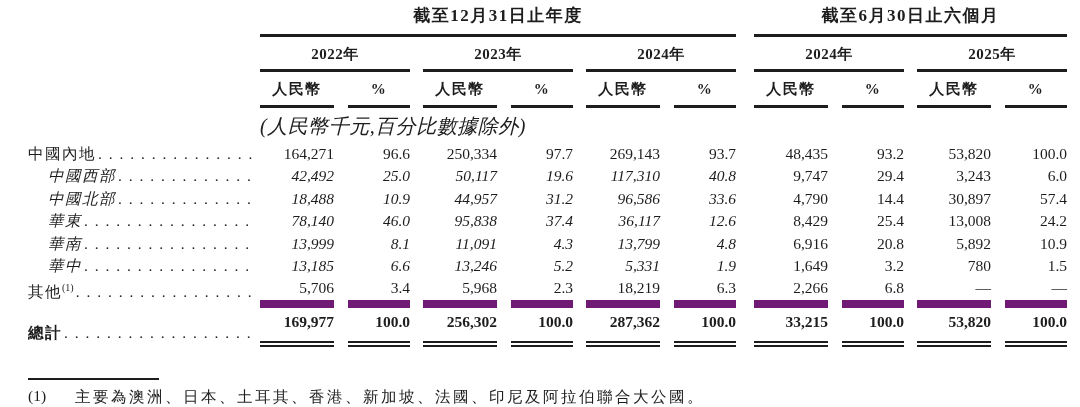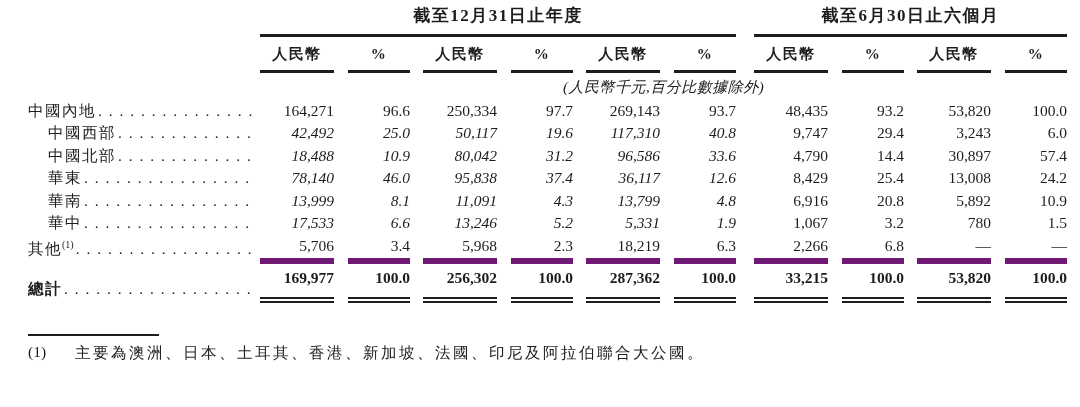--- a/index.html
+++ b/index.html
@@ -32,22 +32,22 @@
     text-align: center;
     letter-spacing: 0.5px;
   }
   tr.ch-row th.ch {
     border-bottom: 3px solid #1d1d1d;
     padding: 8px 0 6px 0;
     text-align: center;
   }
   tr.note-row td.unit-note {
     font-style: italic;
-    text-align: center;
-    font-size: 15px;
+    text-align: left;
+    font-size: 20px;
     padding: 5px 0 3px 0;
     letter-spacing: 0.5px;
     height: 26px;
   }
 
   
   tbody td {
     font-size: 15.5px;
     line-height: 22.4px;
     vertical-align: bottom;
@@ -59,24 +59,24 @@
   .lab { letter-spacing: 1.5px; flex: none; }
   .lab sup { font-size: 10px; letter-spacing: 0; vertical-align: 6px; }
   .dots { flex: 1 1 auto; overflow: hidden; white-space: nowrap; margin: 0 3px 0 2px; }
   .dots::after {
     content: ". . . . . . . . . . . . . . . . . . . . . . . . . . . . . . . . . . . . . .";
     letter-spacing: 1.5px;
     font-style: normal;
     font-weight: normal;
   }
 
-  tr.sub .lab { margin-left: 20px; }
+  tr.sub .lab { font-style: italic; margin-left: 20px; }
   tr.sub td.ann { font-style: italic; }
 
-  tr.other td.val { border-bottom: 6px solid #701a75; }
+  tr.other td.val { border-bottom: 8px solid #701a75; }
 
   tr.total td { font-weight: bold; padding-top: 3px; }
   tr.total td.val { border-bottom: 6px double #1d1d1d; padding-bottom: 8px; }
 
   
   .foot { margin-top: 31px; }
   .foot-rule { width: 131px; border-top: 2px solid #1d1d1d; }
   .foot-title { font-style: italic; font-size: 15px; margin-top: 9px; letter-spacing: 2px; }
   .foot-item { display: flex; margin-top: 7px; font-size: 15.5px; }
   .fn-marker { width: 47px; flex: none; }
@@ -110,20 +110,32 @@
         <col style="width:14px">
         <col style="width:62px">
     </colgroup>
     <thead>
       <tr class="grp-row">
         <td class="lbl"></td>
         <th class="grp" colspan="11">截至12月31日止年度</th>
         <td></td>
         <th class="grp" colspan="7">截至6月30日止六個月</th>
       </tr>
+      <tr class="year-row">
+        <td class="lbl"></td>
+        <th class="yr" colspan="3">2022年</th>
+        <td></td>
+        <th class="yr" colspan="3">2023年</th>
+        <td></td>
+        <th class="yr" colspan="3">2024年</th>
+        <td></td>
+        <th class="yr" colspan="3">2024年</th>
+        <td></td>
+        <th class="yr" colspan="3">2025年</th>
+      </tr>
       <tr class="ch-row">
         <td class="lbl"></td>
         <th class="ch">人民幣</th>
         <td></td>
         <th class="ch">%</th>
         <td></td>
         <th class="ch">人民幣</th>
         <td></td>
         <th class="ch">%</th>
         <td></td>
@@ -203,21 +215,21 @@
           <td class="lbl">
             <div class="lblwrap">
               <span class="lab">中國北部</span>
               <span class="dots"></span>
             </div>
           </td>
           <td class="val ann">18,488</td>
           <td class="gap"></td>
           <td class="val ann">10.9</td>
           <td class="gap"></td>
-          <td class="val ann">80,042</td>
+          <td class="val ann">44,957</td>
           <td class="gap"></td>
           <td class="val ann">31.2</td>
           <td class="gap"></td>
           <td class="val ann">96,586</td>
           <td class="gap"></td>
           <td class="val ann">33.6</td>
           <td class="ggap"></td>
           <td class="val int">4,790</td>
           <td class="gap"></td>
           <td class="val int">14.4</td>
@@ -280,33 +292,33 @@
           <td class="gap"></td>
           <td class="val int">10.9</td>
         </tr>
         <tr class="sub">
           <td class="lbl">
             <div class="lblwrap">
               <span class="lab">華中</span>
               <span class="dots"></span>
             </div>
           </td>
-          <td class="val ann">17,533</td>
+          <td class="val ann">13,185</td>
           <td class="gap"></td>
           <td class="val ann">6.6</td>
           <td class="gap"></td>
           <td class="val ann">13,246</td>
           <td class="gap"></td>
           <td class="val ann">5.2</td>
           <td class="gap"></td>
           <td class="val ann">5,331</td>
           <td class="gap"></td>
           <td class="val ann">1.9</td>
           <td class="ggap"></td>
-          <td class="val int">1,067</td>
+          <td class="val int">1,649</td>
           <td class="gap"></td>
           <td class="val int">3.2</td>
           <td class="gap"></td>
           <td class="val int">780</td>
           <td class="gap"></td>
           <td class="val int">1.5</td>
         </tr>
         <tr class="other">
           <td class="lbl">
             <div class="lblwrap">

